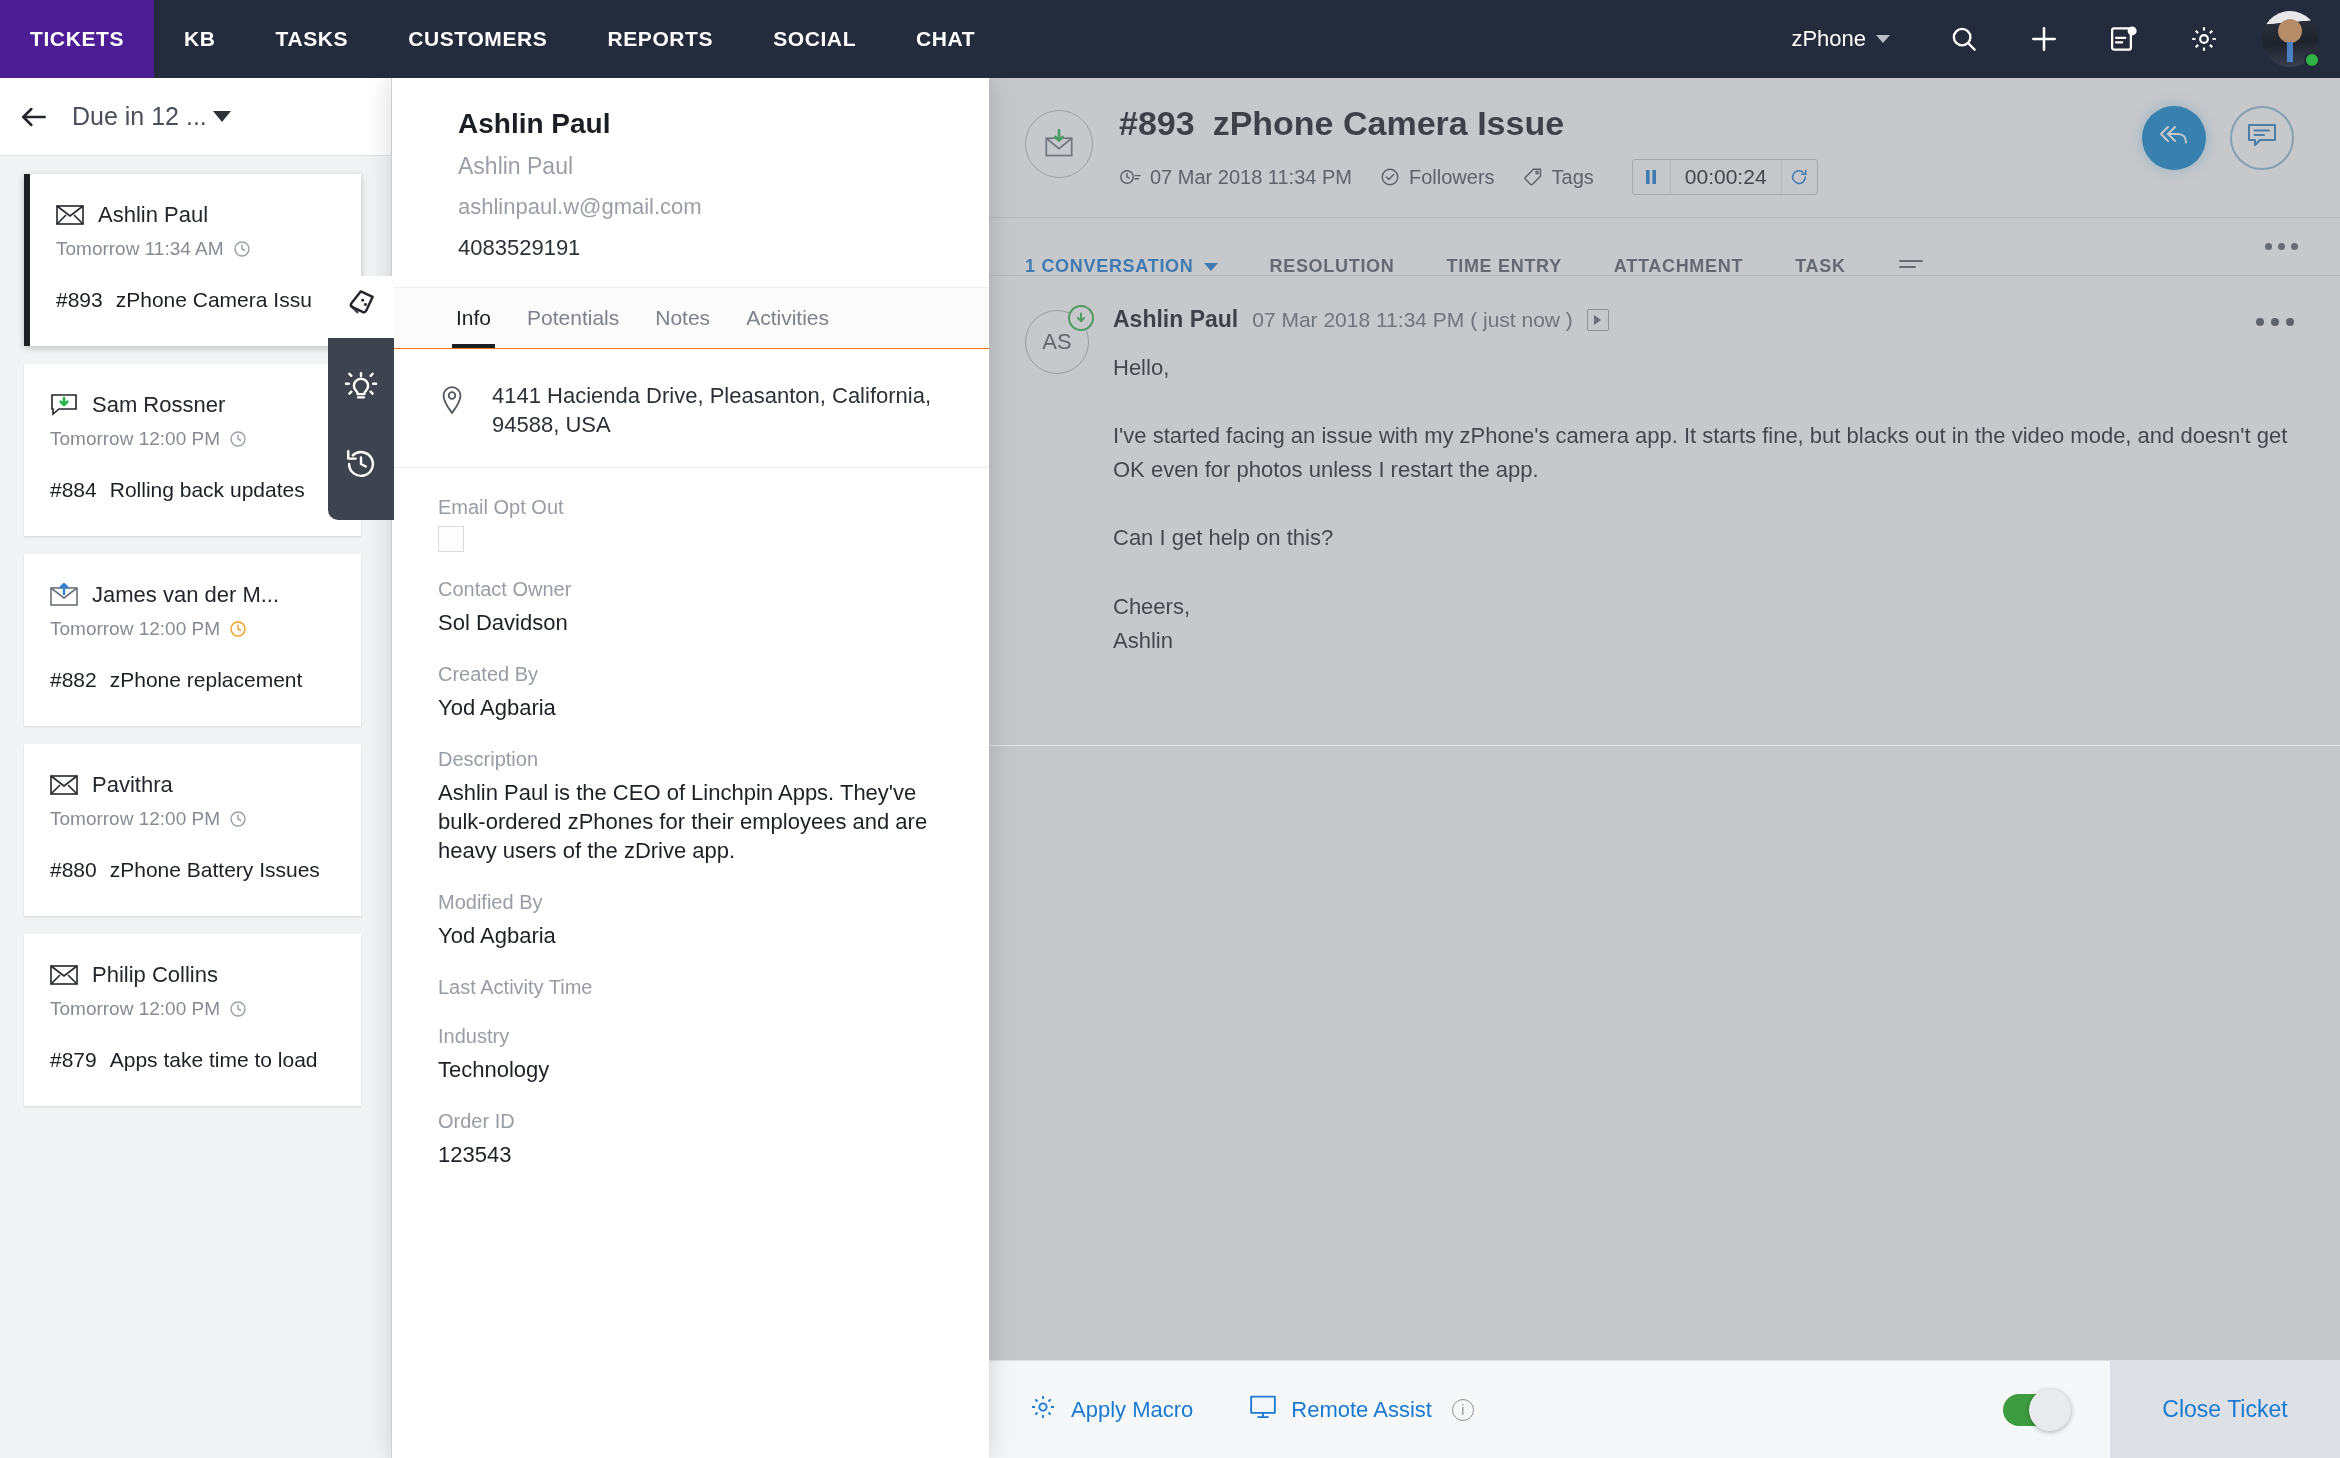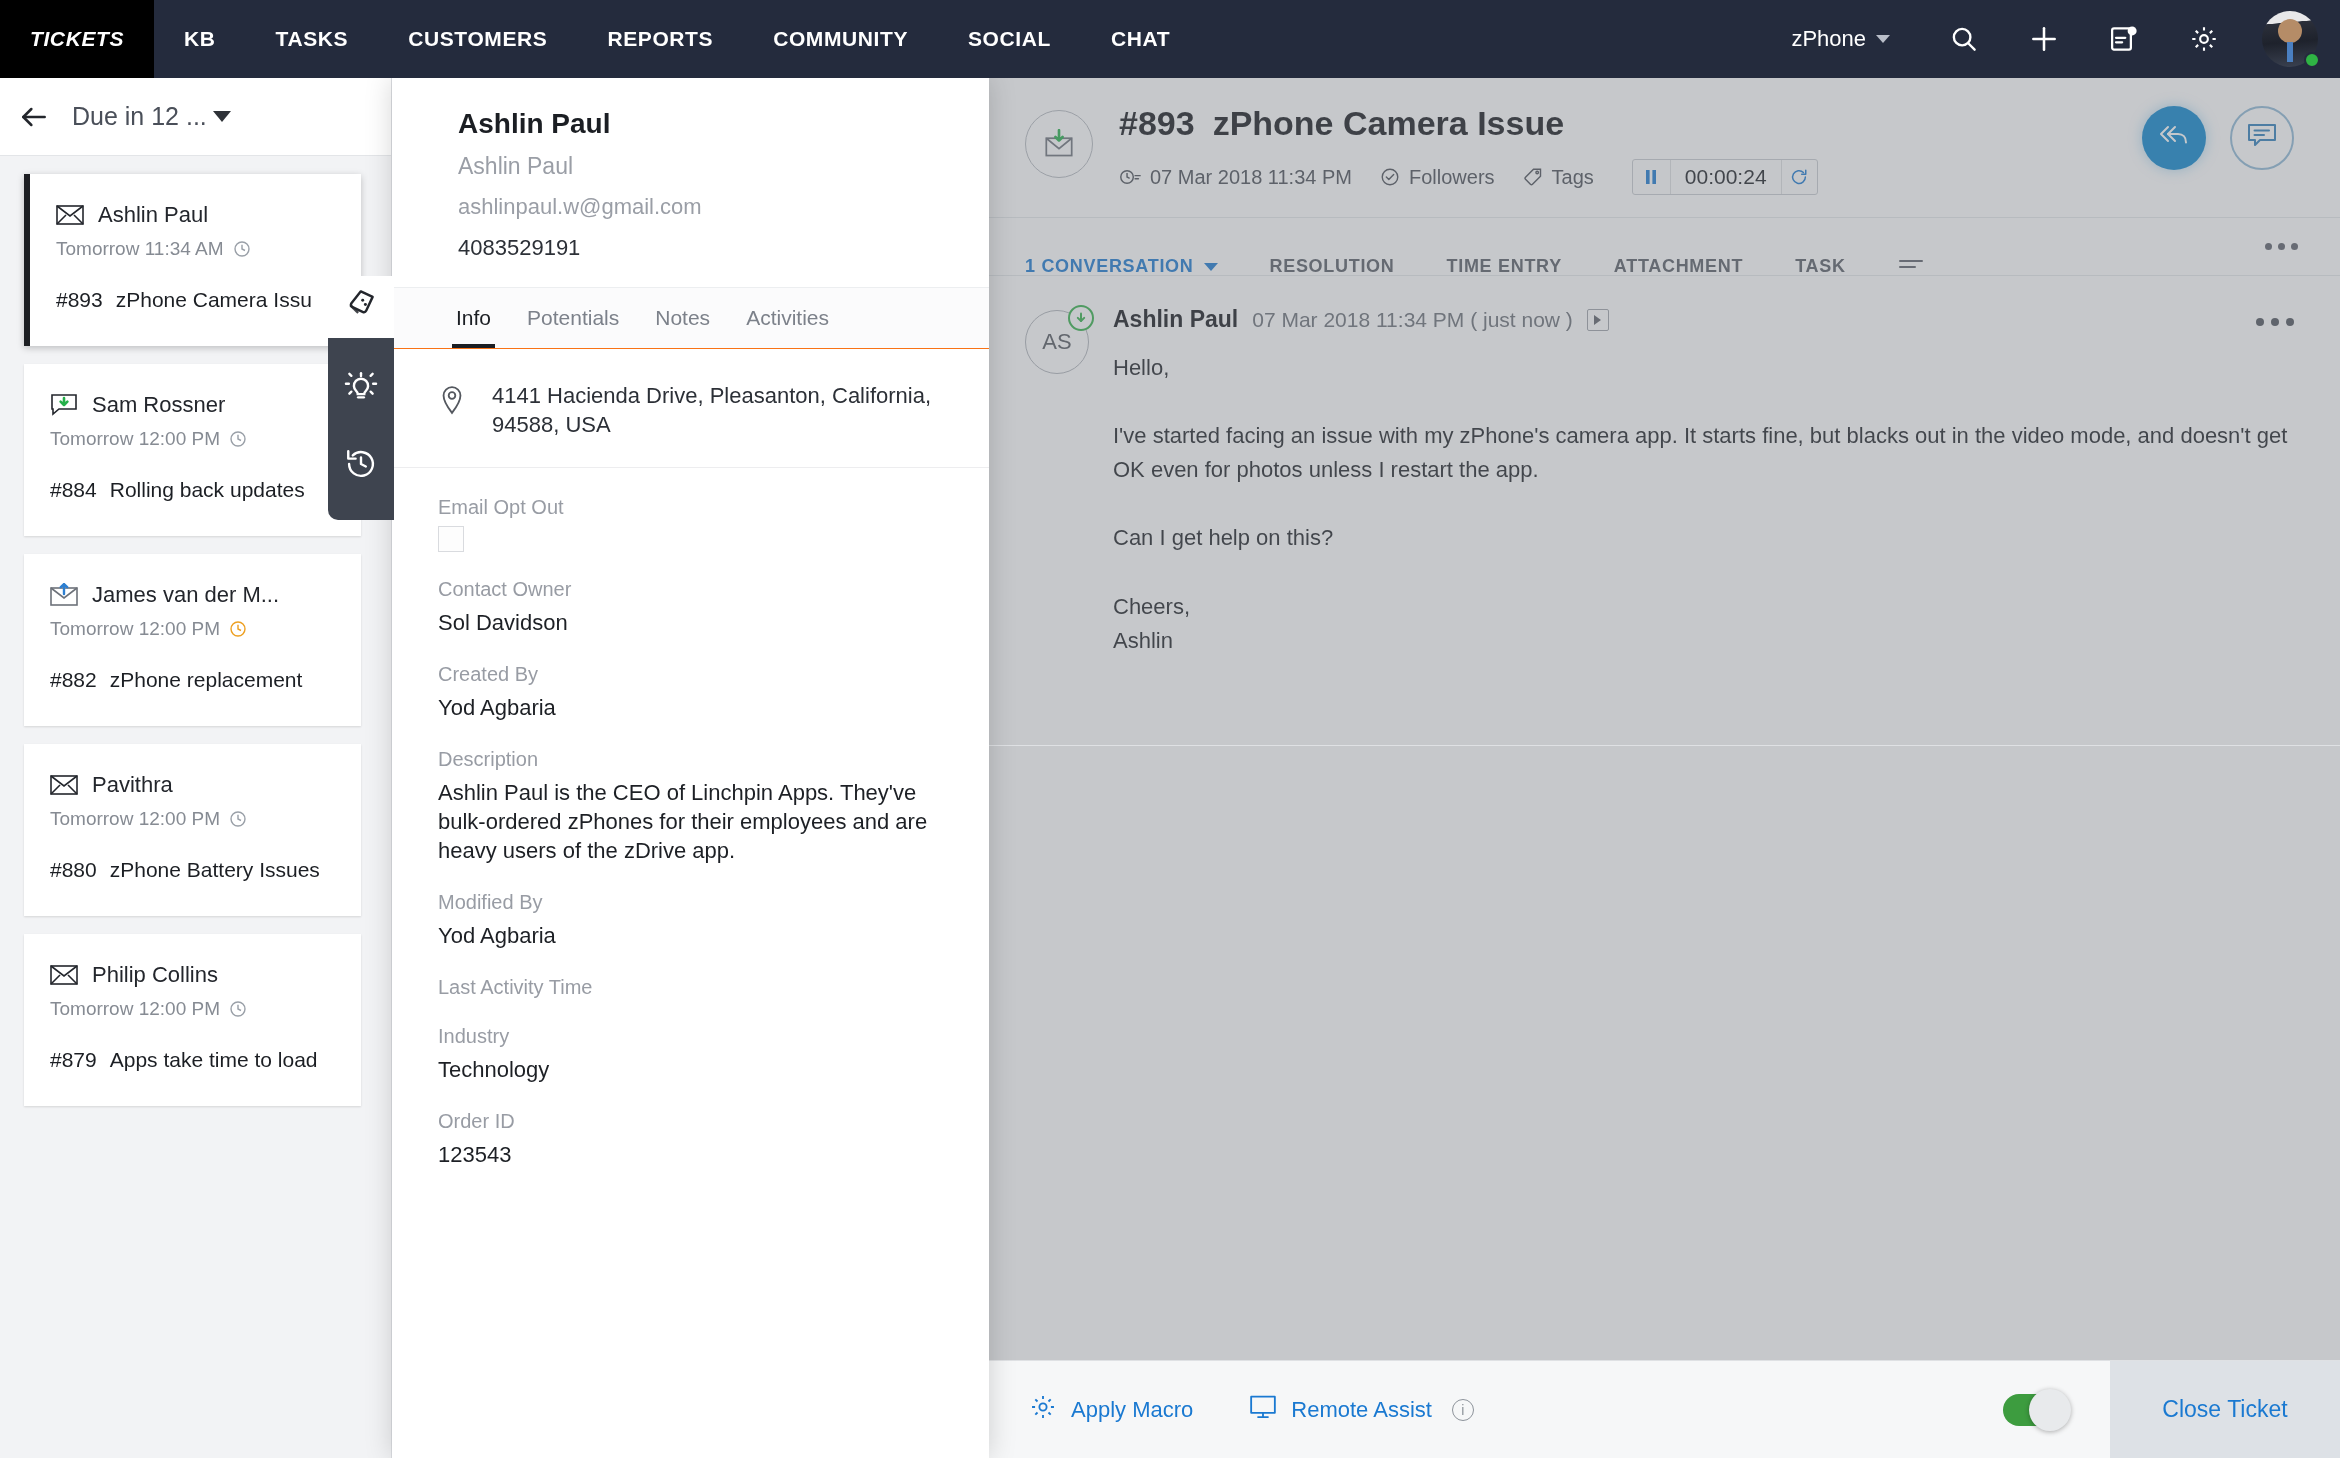--- a/index.html
+++ b/index.html
@@ -17,21 +17,21 @@
     background: #242b3d;
     display: flex; align-items: stretch;
     z-index: 60;
   }
   .nav-tab {
     display: flex; align-items: center; padding: 0 30px;
     color: #ffffff; font-size: 21px; font-weight: bold;
     letter-spacing: 0.6px; cursor: pointer;
     white-space: nowrap;
   }
-  .nav-tab.active { background: #000000; font-style: italic; }
+  .nav-tab.active { background: #4c1d95; }
   .nav-spacer { flex: 1; }
   .nav-right { display: flex; align-items: center; padding-right: 22px; }
   .nav-product {
     color: #ffffff; font-size: 22px; display: flex; align-items: center;
     gap: 10px; margin-right: 34px; cursor: pointer;
   }
   .caret-down {
     width: 0; height: 0;
     border-left: 7px solid transparent; border-right: 7px solid transparent;
     border-top: 8px solid #b9bec9;
@@ -332,23 +332,20 @@
         <span>KB</span>
       </div>
     <div class="nav-tab">
         <span>TASKS</span>
       </div>
     <div class="nav-tab">
         <span>CUSTOMERS</span>
       </div>
     <div class="nav-tab">
         <span>REPORTS</span>
-      </div>
-    <div class="nav-tab">
-        <span>COMMUNITY</span>
       </div>
     <div class="nav-tab">
         <span>SOCIAL</span>
       </div>
     <div class="nav-tab">
         <span>CHAT</span>
       </div>
     <div class="nav-spacer"></div>
     <div class="nav-right">
       <div class="nav-product">

